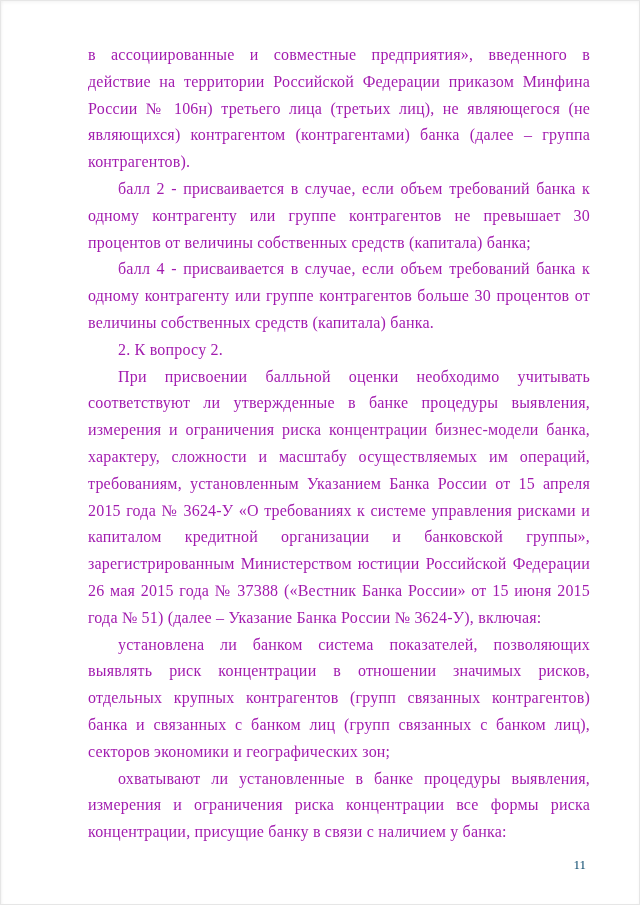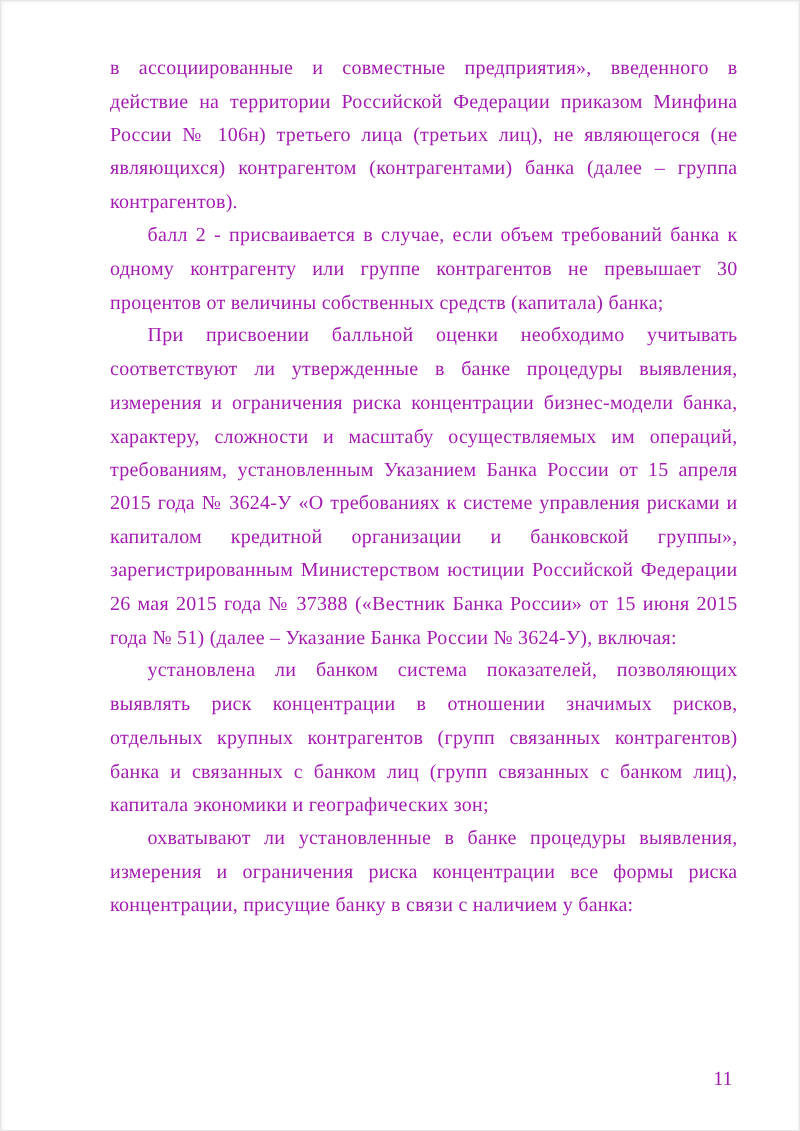--- a/index.html
+++ b/index.html
@@ -33,30 +33,32 @@
     margin: 0;
     padding: 0;
   }
   .text-block p.indent {
     text-indent: 30px;
   }
   .page-number {
     position: absolute;
     right: 54px;
     bottom: 32px;
-    font-size: 16px;
-    color: #a21caf;
+    font-size: 13px;
+    color: #0c4a6e;
     text-align: right;
   }
 </style>
 </head>
 <body>
 
 <div class="page">
   <div class="text-block">
     <p>в ассоциированные и совместные предприятия», введенного в действие на территории Российской Федерации приказом Минфина России № 106н) третьего лица (третьих лиц), не являющегося (не являющихся) контрагентом (контрагентами) банка (далее – группа контрагентов).</p>
     <p class="indent">балл 2 - присваивается в случае, если объем требований банка к одному контрагенту или группе контрагентов не превышает 30 процентов от величины собственных средств (капитала) банка;</p>
+    <p class="indent">балл 4 - присваивается в случае, если объем требований банка к одному контрагенту или группе контрагентов больше 30 процентов от величины собственных средств (капитала) банка.</p>
+    <p class="indent">2. К вопросу 2.</p>
     <p class="indent">При присвоении балльной оценки необходимо учитывать соответствуют ли утвержденные в банке процедуры выявления, измерения и ограничения риска концентрации бизнес-модели банка, характеру, сложности и масштабу осуществляемых им операций, требованиям, установленным Указанием Банка России от 15 апреля 2015 года № 3624-У «О требованиях к системе управления рисками и капиталом кредитной организации и банковской группы», зарегистрированным Министерством юстиции Российской Федерации 26 мая 2015 года № 37388 («Вестник Банка России» от 15 июня 2015 года № 51) (далее – Указание Банка России № 3624-У), включая:</p>
-    <p class="indent">установлена ли банком система показателей, позволяющих выявлять риск концентрации в отношении значимых рисков, отдельных крупных контрагентов (групп связанных контрагентов) банка и связанных с банком лиц (групп связанных с банком лиц), капитала экономики и географических зон;</p>
+    <p class="indent">установлена ли банком система показателей, позволяющих выявлять риск концентрации в отношении значимых рисков, отдельных крупных контрагентов (групп связанных контрагентов) банка и связанных с банком лиц (групп связанных с банком лиц), секторов экономики и географических зон;</p>
     <p class="indent">охватывают ли установленные в банке процедуры выявления, измерения и ограничения риска концентрации все формы риска концентрации, присущие банку в связи с наличием у банка:</p>
   </div>
   <div class="page-number">11</div>
 </div>
 
 </body></html>

